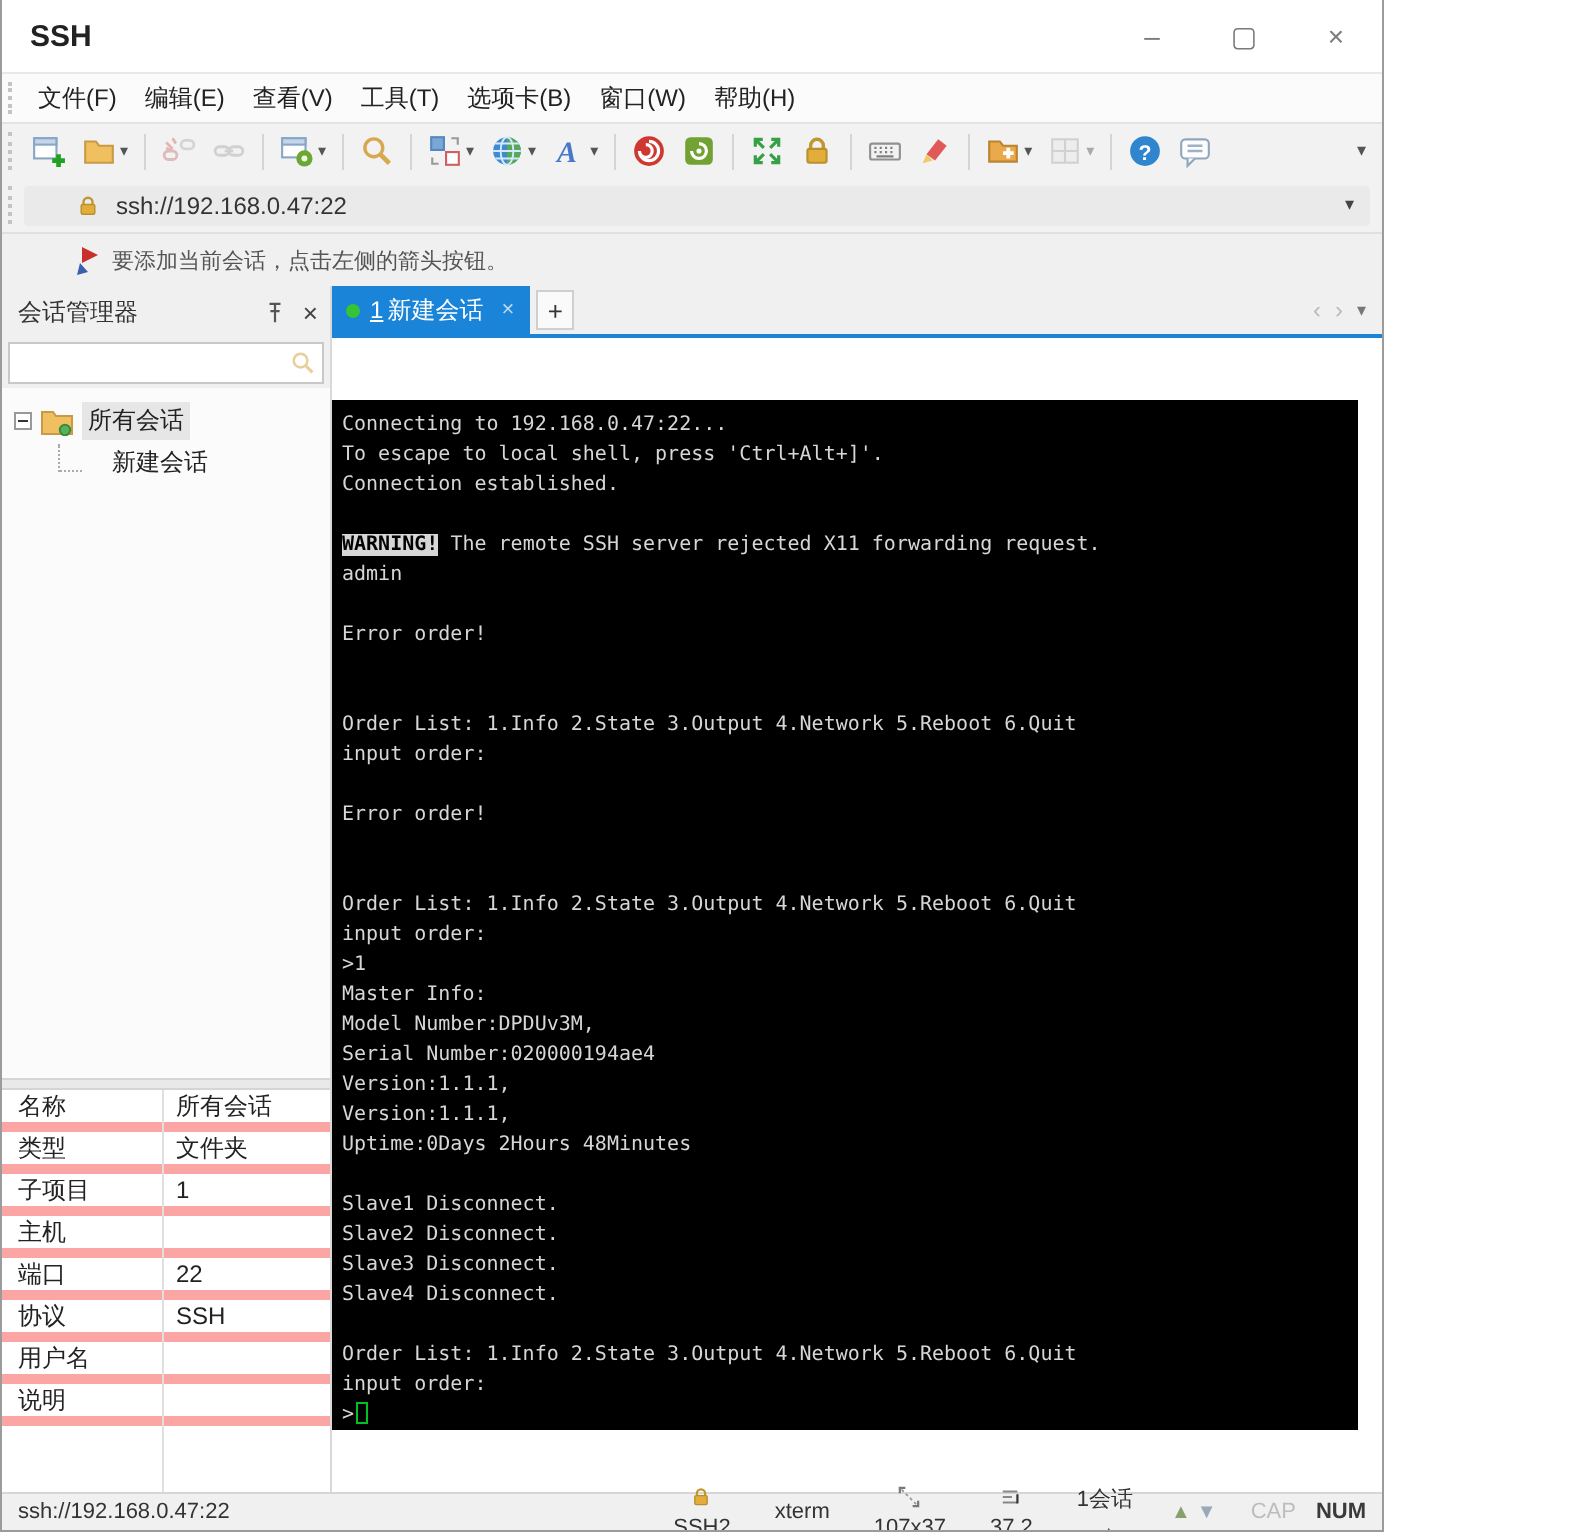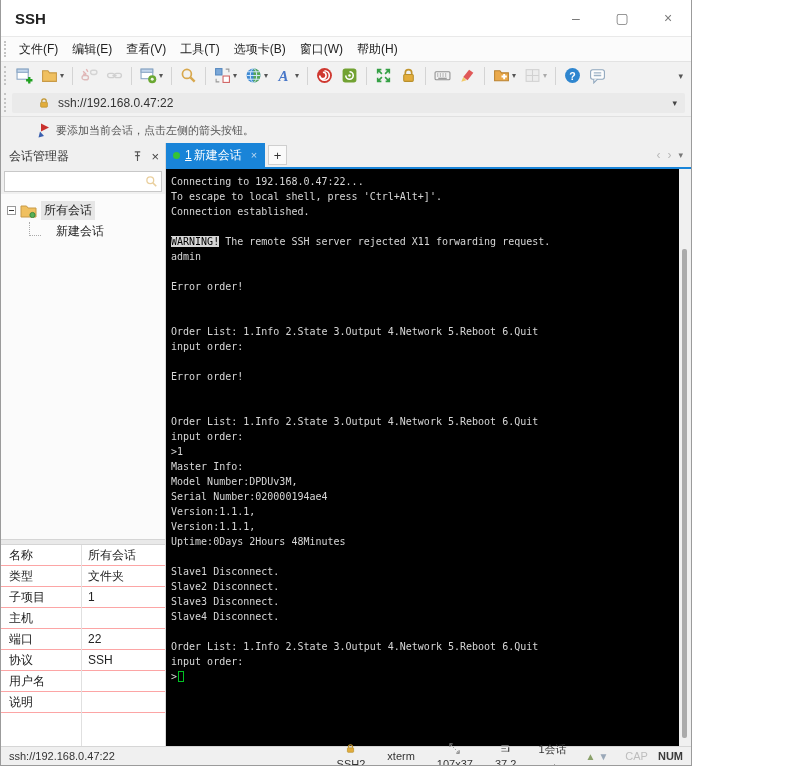--- a/index.html
+++ b/index.html
@@ -51,38 +51,38 @@
   .expander { width:9px; height:9px; border:1px solid #999; background:#fff; margin-left:6px; position:relative; flex:0 0 auto; }
   .expander::after { content:""; position:absolute; left:1px; right:1px; top:3px; border-top:1px solid #333; }
   .tree-folder svg { width:17px; height:15px; display:block; margin-left:4px; }
   .tree-label { margin-left:4px; padding:1px 3px; }
   .tree-label.selected { background:#e6e6e6; }
   .tree-connector { width:12px; height:14px; border-left:1px dotted #aaa; border-bottom:1px dotted #aaa; margin-left:28px; margin-top:-6px; flex:0 0 auto; }
   .tree-row.child .tree-label { margin-left:12px; }
   .splitter { height:6px; background:#e9e9e9; border-top:1px solid #d5d5d5; border-bottom:1px solid #d5d5d5; flex:0 0 auto; }
   .props { height:201px; background:#fff; position:relative; flex:0 0 auto; }
   .props::after { content:""; position:absolute; left:80px; top:0; bottom:0; border-left:1px solid #e0e0e0; }
-  .prop-row { display:flex; height:21px; border-bottom:1px solid #fca5a5; align-items:center; }
+  .prop-row { display:flex; height:21px; border-bottom:5px solid #fca5a5; align-items:center; }
   .prop-label { width:80px; padding-left:8px; color:#222; flex:0 0 auto; }
   .prop-value { padding-left:7px; color:#222; }
 
   .right-pane { flex:1 1 auto; display:flex; flex-direction:column; min-width:0; }
   .tabbar { height:26px; background:#f0f0f0; display:flex; align-items:flex-end; border-bottom:2px solid #1984d8; flex:0 0 auto; }
   .tab { height:24px; background:#1984d8; color:#fff; display:flex; align-items:center; padding:0 8px 0 7px; }
   .tab-dot { width:7px; height:7px; border-radius:50%; background:#36c336; margin-right:5px; }
   .tab-index { text-decoration:underline; margin-right:2px; }
   .tab-close { color:#bcd9f0; font-size:11px; margin-left:9px; }
   .newtab { height:20px; width:19px; margin:0 0 0 3px; background:#fafafa; border:1px solid #cfcfcf; display:flex; align-items:center; justify-content:center; font-size:13px; color:#333; align-self:center; }
   .tab-nav { margin-left:auto; display:flex; align-items:center; gap:7px; color:#b9b9b9; padding-right:8px; align-self:center; }
   .tab-nav .dd { color:#777; font-size:9px; }
 
-  .term-wrap { flex:1 1 auto; display:flex; min-height:0; }
+  .term-wrap { flex:1 1 auto; display:flex; min-height:0;align-items:center; }
   .terminal { flex:1 1 auto; background:#000; padding:5px 0 0 5px; overflow:hidden; }
   .term-line { height:15px; white-space:pre; font-family:"DejaVu Sans Mono","Liberation Mono",monospace; font-size:10px; line-height:15px; color:#d6d6d6; }
-  .term-line .inverted { background:#d6d6d6; color:#000; }
+  .term-line .inverted { background:#d6d6d6; color:#000;font-weight:bold; }
   .term-cursor { display:inline-block; width:6px; height:11px; border:1px solid #00c223; vertical-align:-2px; margin-left:1px; }
   .term-scrollbar { width:12px; background:#f0f0f0; position:relative; flex:0 0 auto; }
   .term-thumb { position:absolute; left:3px; width:5px; top:80px; bottom:8px; background:#ababab; border-radius:2px; }
 
   
   .statusbar { height:19px; background:#f0f0f0; border-top:1px solid #d6d6d6; display:flex; align-items:center; font-size:11px; color:#333; flex:0 0 auto; }
   .status-left { margin-left:8px; }
   .status-right { margin-left:auto; display:flex; align-items:center; gap:0; }
   .status-item { display:flex; align-items:center; gap:4px; padding:0 11px;flex-direction:column; }
   .status-item svg { width:11px; height:11px; }

